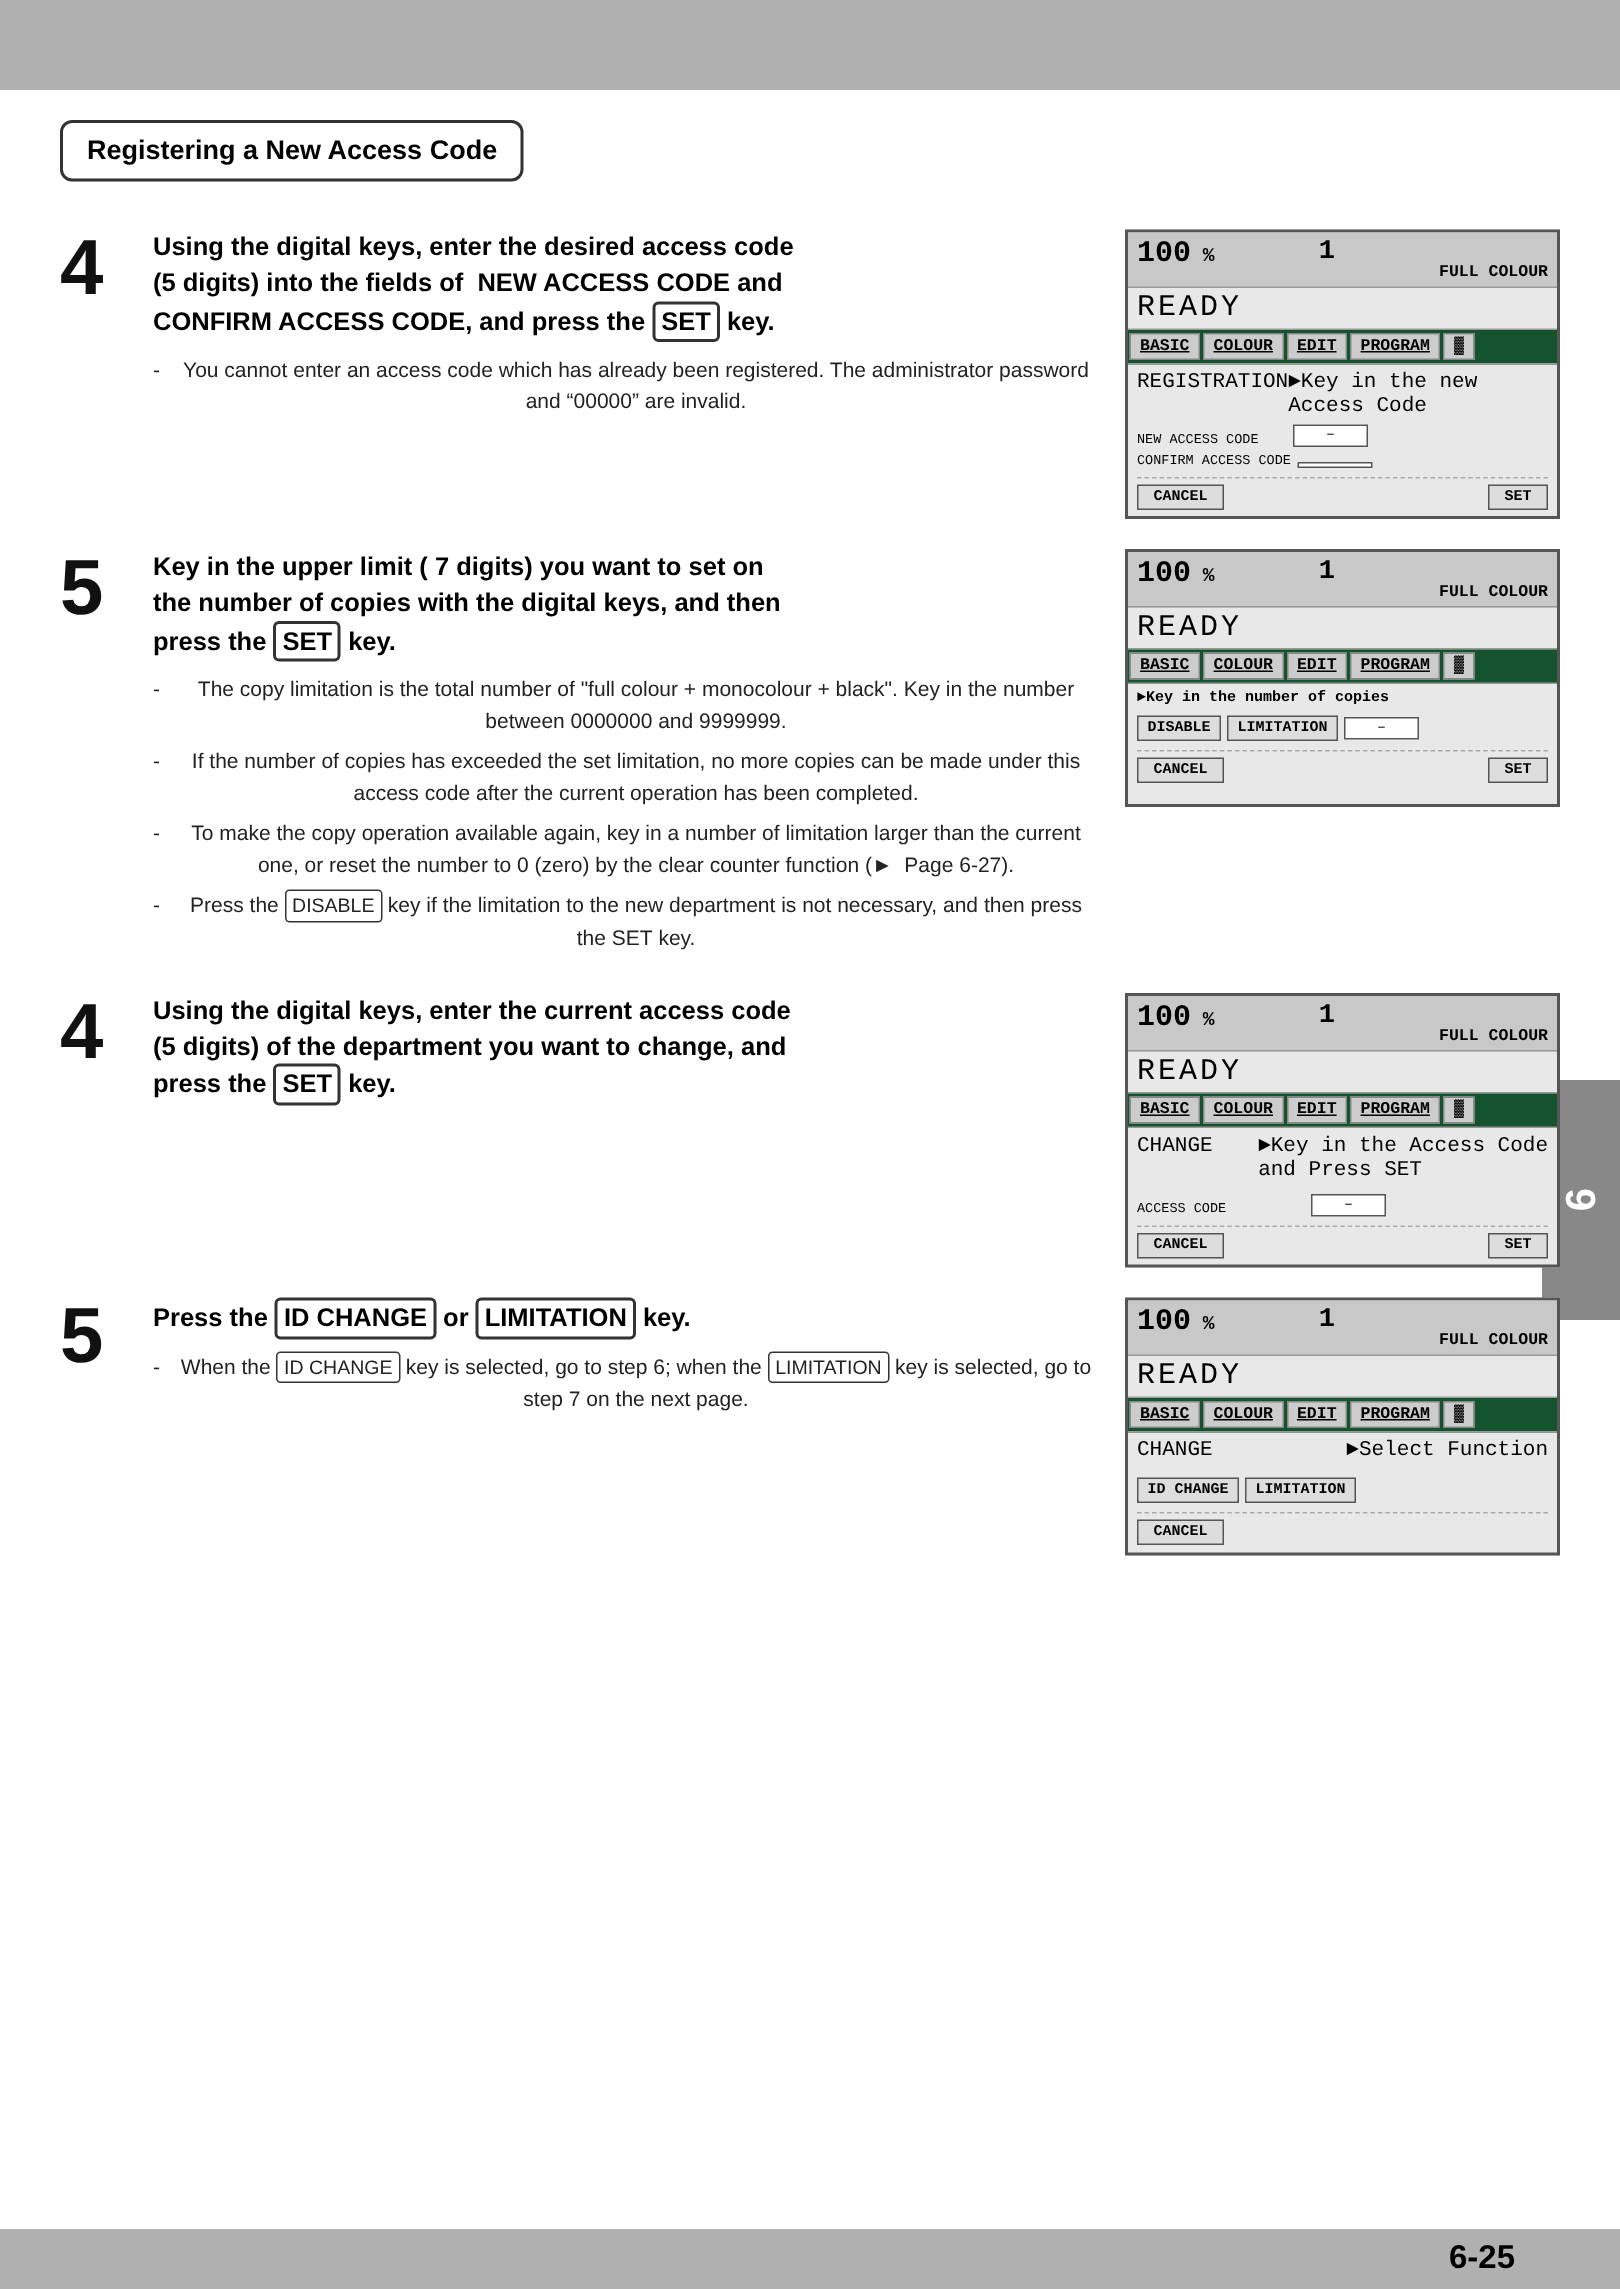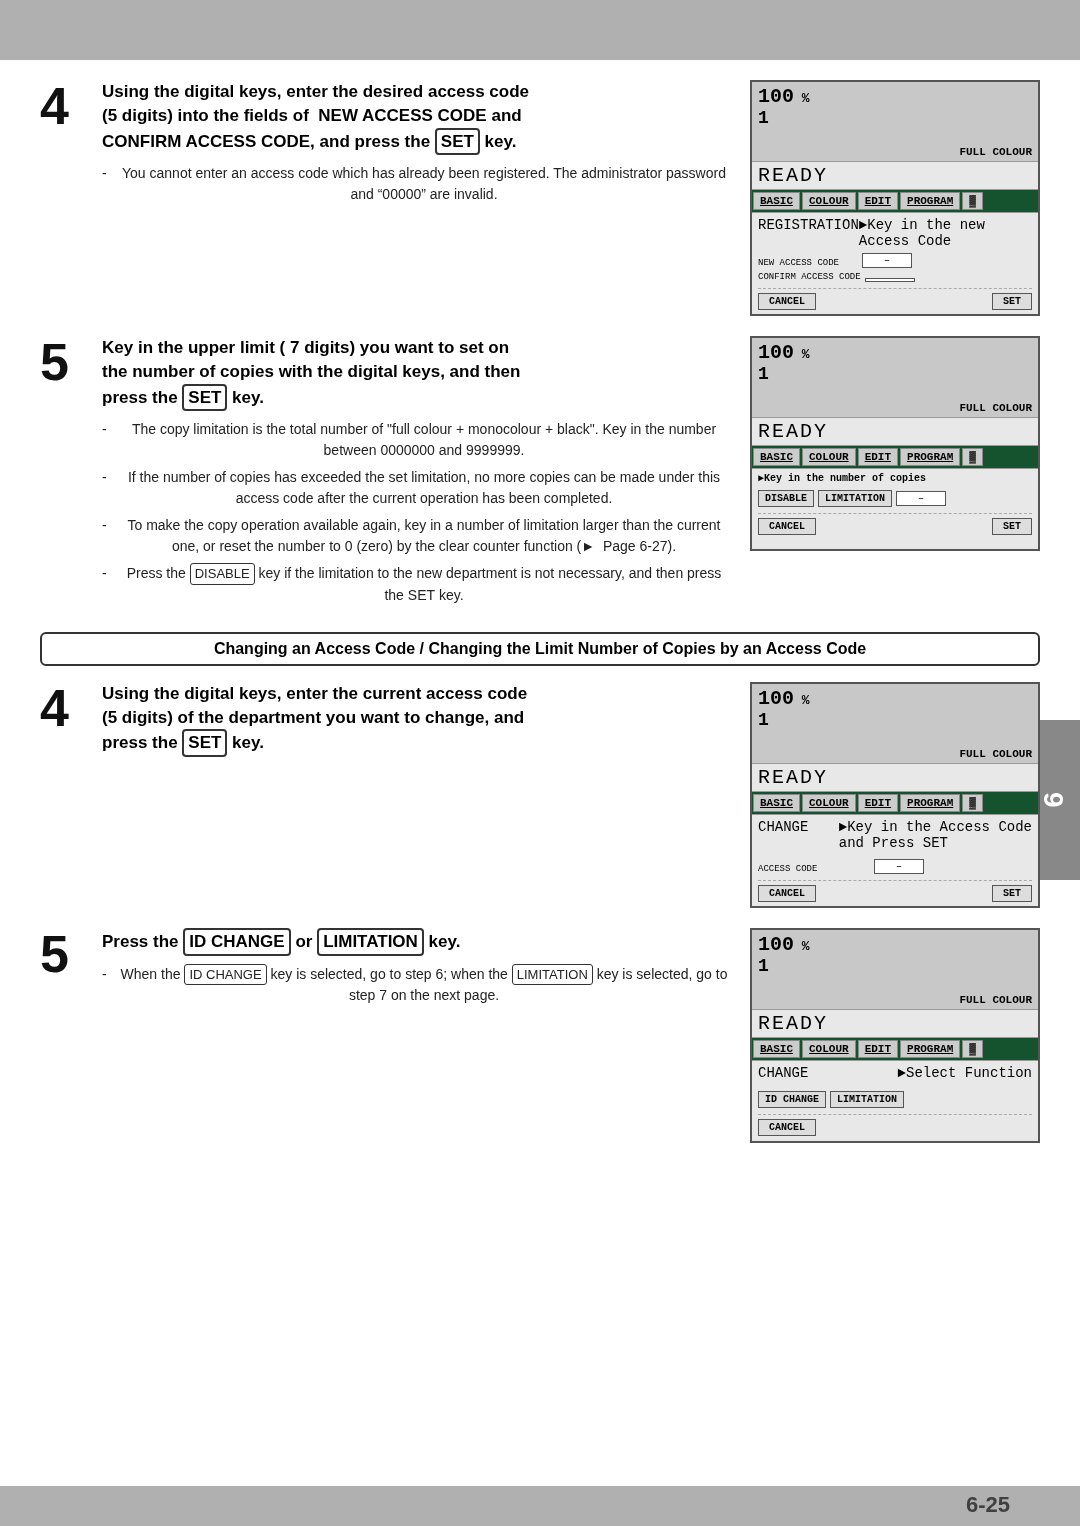--- a/index.html
+++ b/index.html
@@ -52,21 +52,21 @@
       writing-mode: vertical-rl;
       transform: rotate(180deg);
     }
     
     .page-number {
       position: absolute;
       bottom: 8px;
       right: 70px;
       font-size: 22px;
       font-weight: bold;
-      color: #404040;
+      color: #000000;
     }
     
     .content {
       padding: 20px 40px 20px 40px;
       position: relative;
     }
     
     .section-box {
       border: 2px solid #333;
       border-radius: 8px;
@@ -140,21 +140,20 @@
       flex-shrink: 0;
     }
     .lcd-header {
       background: #c8c8c8;
       padding: 3px 6px;
       display: flex;
       justify-content: space-between;
       border-bottom: 1px solid #999;
       font-size: 13px;
       font-weight: bold;
-      flex-direction: column;
     }
     .lcd-header .pct { font-size: 20px; font-weight: bold; }
     .lcd-header .full-colour { font-size: 11px; font-weight: bold; align-self: flex-end; margin-top: 18px; }
     .lcd-header .copy-num { font-size: 18px; font-weight: bold; }
     .lcd-ready {
       padding: 2px 6px;
       font-size: 20px;
       font-weight: normal;
       letter-spacing: 2px;
       border-bottom: 1px solid #999;
@@ -261,20 +260,25 @@
 <div class="page">
 
   <div class="top-bar"></div>
 
   <div class="right-tab">
     <span class="right-tab-text">6</span>
   </div>
 
   <div class="content">
 
+    <div style="margin-bottom: 16px;">
+      <div class="section-box">
+        <span>Registering a New Access Code</span>
+      </div>
+    </div>
 
     <div class="step-row">
       <div class="step-number">4</div>
       <div class="step-content">
         <div class="step-title">
           <span>Using the digital keys, enter the desired access code<br>
           (5 digits) into the fields of&nbsp; NEW ACCESS CODE and<br>
           CONFIRM ACCESS CODE, and press the&nbsp;<span class="key-box">SET</span>&nbsp;key.</span>
         </div>
         <div class="step-body">
@@ -363,23 +367,20 @@
             <span class="lcd-field-value">–</span>
           </div>
           <div class="lcd-btn-row">
             <div class="lcd-btn">CANCEL</div>
             <div class="lcd-btn">SET</div>
           </div>
         </div>
       </div>
     </div>
 
-    <div class="section-divider">
-      <span>Changing an Access Code / Changing the Limit Number of Copies by an Access Code</span>
-    </div>
 
     <div class="step-row">
       <div class="step-number">4</div>
       <div class="step-content">
         <div class="step-title">
           Using the digital keys, enter the current access code<br>
           (5 digits) of the department you want to change, and<br>
           press the&nbsp;<span class="key-box">SET</span>&nbsp;key.
         </div>
       </div>

